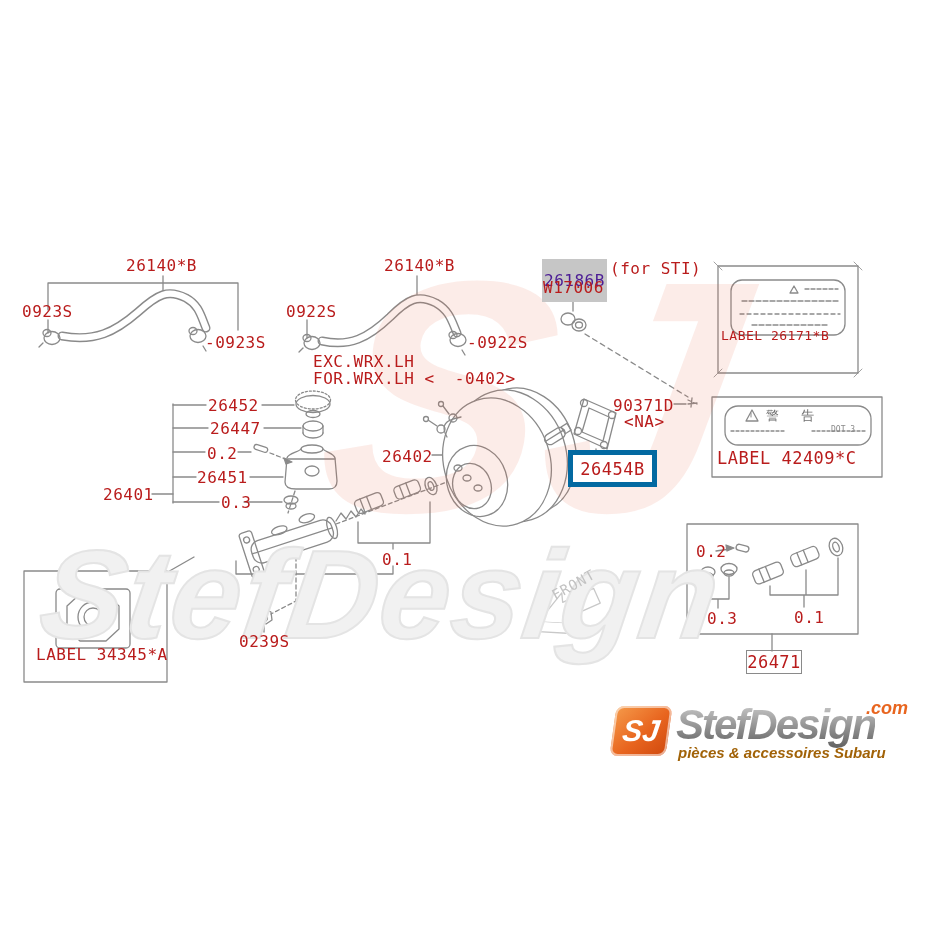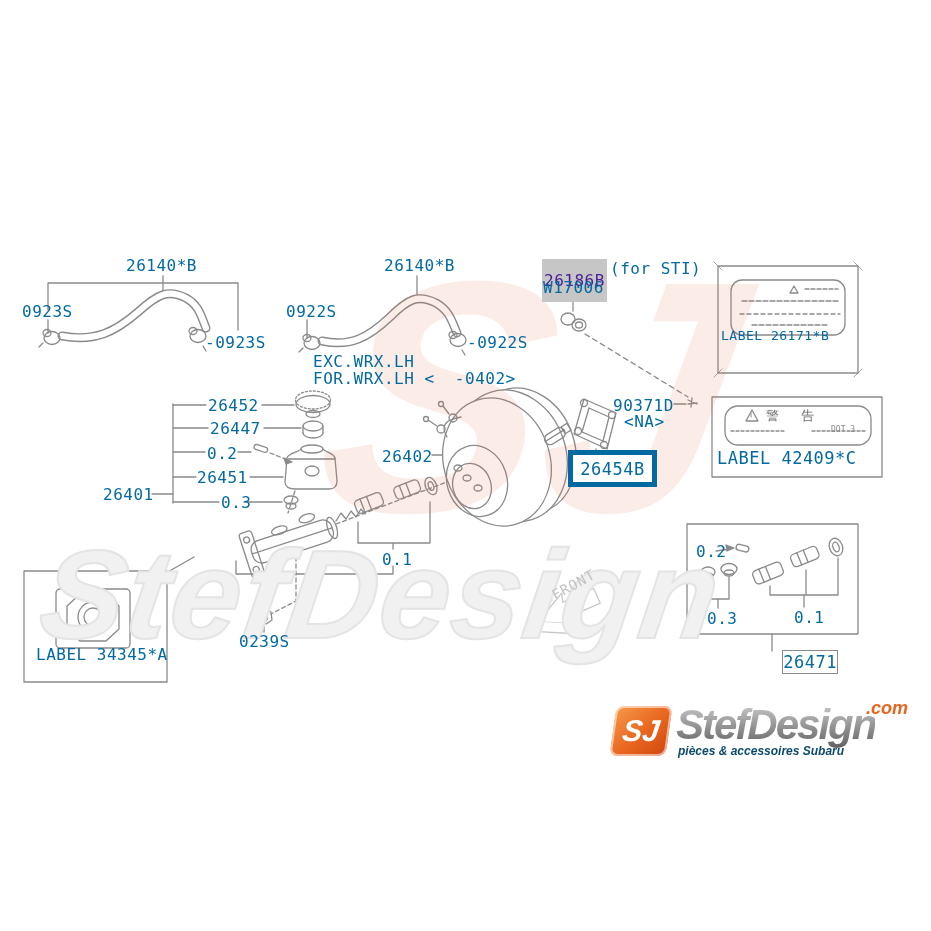--- a/index.html
+++ b/index.html
@@ -8,49 +8,49 @@
   svg{position:absolute;left:0;top:0;z-index:1;}
   .lineart{stroke:#8a8a8a;fill:none;stroke-width:1.3;stroke-linecap:round;stroke-linejoin:round;}
   .wm{position:absolute;z-index:2;pointer-events:none;font-style:italic;font-weight:bold;
       font-family:"Liberation Sans", sans-serif;white-space:nowrap;}
   .wm-name{left:42px;top:522px;font-size:126px;letter-spacing:2px;color:#f1f1f1;
            -webkit-text-stroke:2px #e4e4e4;transform:skewX(-8deg);}
   .wm-mono{left:330px;top:232px;font-size:330px;line-height:330px;color:rgba(228,100,62,0.12);
            transform:skewX(-10deg);}
   .wm-tag-gray{left:95px;top:636px;font-size:36px;letter-spacing:2px;color:rgba(110,110,110,0.22);}
   .wm-tag-salmon{left:238px;top:636px;font-size:36px;letter-spacing:2px;color:rgba(238,128,98,0.42);}
-  .lbl{position:absolute;z-index:3;font-size:16px;color:#0369a1;letter-spacing:0.5px;white-space:pre;
+  .lbl{position:absolute;z-index:3;font-size:16px;color:#b91c1c;letter-spacing:0.5px;white-space:pre;
        font-family:"DejaVu Sans Mono", monospace;}
   .hl-gray{background:#c6c6c6;color:#4c1d95;padding:12px 2px;}
   .redbox{position:absolute;z-index:3;left:560px;top:450px;width:79px;height:27px;
           border:5px solid #0369a1;background:#fff;display:flex;align-items:center;justify-content:center;margin-left:8px;}
   .redbox .lbl{position:static;font-size:17px;}
-  .kitnum{position:absolute;z-index:3;left:782px;top:650px;width:54px;height:22px;
-          border:1.3px solid #8a8a8a;background:transparent;display:flex;align-items:center;justify-content:flex-end;}
+  .kitnum{position:absolute;z-index:3;left:746px;top:650px;width:54px;height:22px;
+          border:1.3px solid #8a8a8a;background:transparent;display:flex;align-items:center;justify-content:center;}
   .kitnum .lbl{position:static;font-size:17px;}
   .front-lbl{left:549px;top:589px;font-size:14px;color:#c2c2c2;letter-spacing:1px;
              transform:rotate(-29deg);transform-origin:left top;}
   .cjk{left:766px;top:407px;font-size:13px;letter-spacing:9px;color:#6f6f6f;
        font-family:"DejaVu Sans", sans-serif;}
   .tiny{left:786px;top:425px;font-size:8px;letter-spacing:0;color:#8a8a8a;margin-left:45px;}
   
   .logo{position:absolute;z-index:4;}
   .logo-box{left:613px;top:706px;width:56px;height:50px;background:linear-gradient(135deg,#f59a4a,#e8651f 55%,#d0490e);
             border-radius:8px;transform:skewX(-8deg);display:flex;align-items:center;justify-content:center;
             box-shadow:inset 0 0 0 2px rgba(255,255,255,0.55);}
   .logo-box span{font-family:"Liberation Sans", sans-serif;font-weight:bold;font-style:italic;
                  font-size:30px;color:#fff;}
   .logo-name{left:676px;top:701px;font-family:"Liberation Sans", sans-serif;font-weight:bold;
              font-style:italic;font-size:42px;letter-spacing:-2px;color:#8d8d8d;
              background:linear-gradient(#cfcfcf,#5f5f5f);-webkit-background-clip:text;
              -webkit-text-fill-color:transparent;white-space:nowrap;}
   .logo-com{left:866px;top:698px;font-family:"Liberation Sans", sans-serif;font-weight:bold;
             font-style:italic;font-size:18px;color:#e8651f;}
   .logo-tag{left:678px;top:744px;font-family:"Liberation Sans", sans-serif;font-weight:bold;
-            font-style:italic;font-size:12px;color:#0c4a6e;white-space:nowrap;}
+            font-style:italic;font-size:15px;color:#a16207;white-space:nowrap;}
 </style>
 </head>
 <body>
 
 <div class="canvas">
 
   <svg width="931" height="931" viewBox="0 0 931 931">
     <g class="lineart">
 
       <g>

